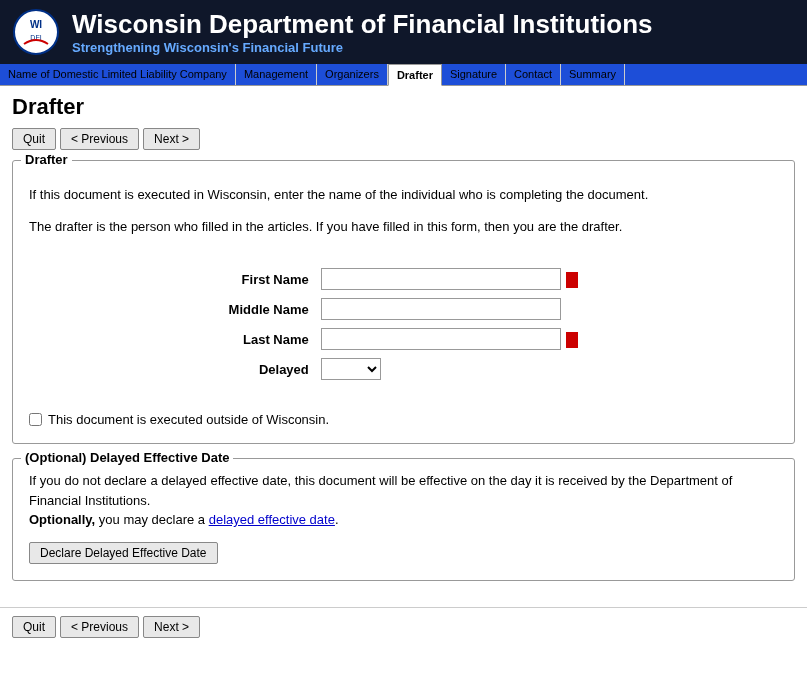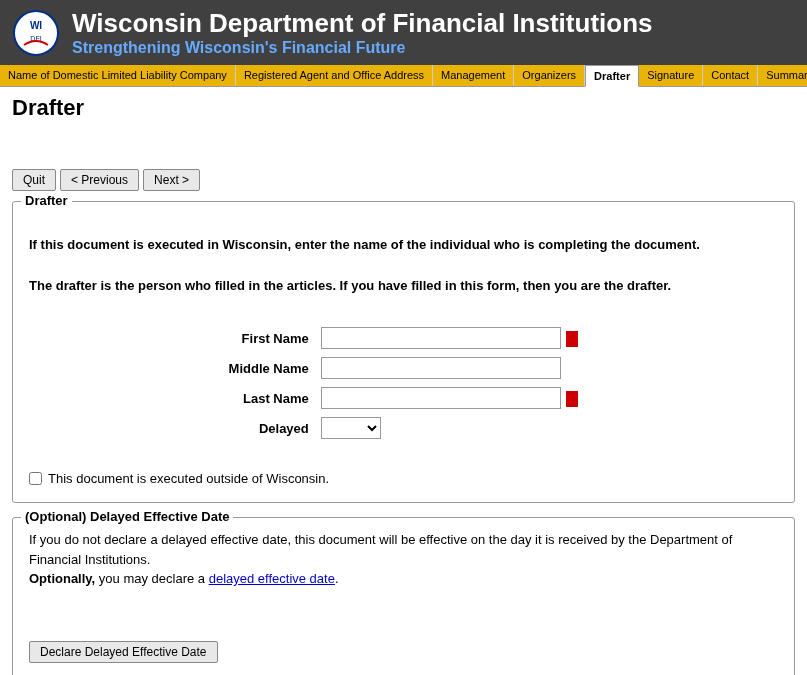--- a/index.html
+++ b/index.html
@@ -1,48 +1,48 @@
 <!DOCTYPE html>
 <html><head>
   <meta charset="utf-8">
   <style>
     * { box-sizing: border-box; margin: 0; padding: 0; }
     body { font-family: Arial, sans-serif; font-size: 13px; color: #000; background: #fff; width: 807px; }
 
     
     .header {
-      background-color: #404040;
+      background-color: #0f172a;
       color: #fff;
       padding: 8px 12px;
       display: flex;
       align-items: center;
       gap: 12px;
     }
     .header-logo {
       width: 48px;
       height: 48px;
       flex-shrink: 0;
     }
     .header-text { display: flex; flex-direction: column; }
     .header-title {
       font-size: 26px;
       font-weight: bold;
       color: #fff;
     }
     .header-subtitle {
-      font-size: 16px;
+      font-size: 13px;
       color: #6af;
       font-weight: bold;
     }
 
     
     .nav-tabs {
       display: flex;
       border-bottom: 1px solid #999;
-      background: #eab308;
+      background: #1d4ed8;
       font-size: 11px;
     }
     .nav-tab {
       padding: 4px 8px;
       border-right: 1px solid #ccc;
       cursor: pointer;
       white-space: nowrap;
       color: #000;
     }
     .nav-tab.active {
@@ -68,21 +68,20 @@
       margin-bottom: 10px;
     }
 
     button {
       padding: 3px 10px;
       font-size: 12px;
       cursor: pointer;
       background: #e8e8e8;
       border: 1px solid #888;
       border-radius: 2px;
-      margin-top: 40px;
     }
 
     
     .fieldset-box {
       border: 1px solid #999;
       border-radius: 3px;
       padding: 12px 16px 16px;
       margin-bottom: 14px;
       position: relative;
     }
@@ -90,24 +89,23 @@
       font-weight: bold;
       font-size: 13px;
       background: #fff;
       padding: 0 4px;
       position: absolute;
       top: -9px;
       left: 8px;
     }
 
     .section-text {
-      margin-top: 21px;
+      margin-top: 12px;
       margin-bottom: 10px;
       line-height: 1.5;
-      font-weight: bold;
     }
 
     
     .form-table { margin: 28px auto; border-collapse: collapse; }
     .form-table tr td { padding: 4px 6px; vertical-align: middle; }
     .form-table td:first-child { text-align: right; font-weight: bold; white-space: nowrap; }
 
     .text-input {
       border: 1px solid #999;
       height: 22px;
@@ -174,21 +172,20 @@
     </svg>
   </div>
   <div class="header-text">
     <span class="header-title">Wisconsin Department of Financial Institutions</span>
     <span class="header-subtitle">Strengthening Wisconsin's Financial Future</span>
   </div>
 </div>
 
 <div class="nav-tabs">
 <div class="nav-tab">Name of Domestic Limited Liability Company</div>
-    <div class="nav-tab">Registered Agent and Office Address</div>
     <div class="nav-tab">Management</div>
     <div class="nav-tab">Organizers</div>
     <div class="nav-tab active">Drafter</div>
     <div class="nav-tab">Signature</div>
     <div class="nav-tab">Contact</div>
     <div class="nav-tab">Summary</div>
   </div>
 
 <div class="page-content">
 

